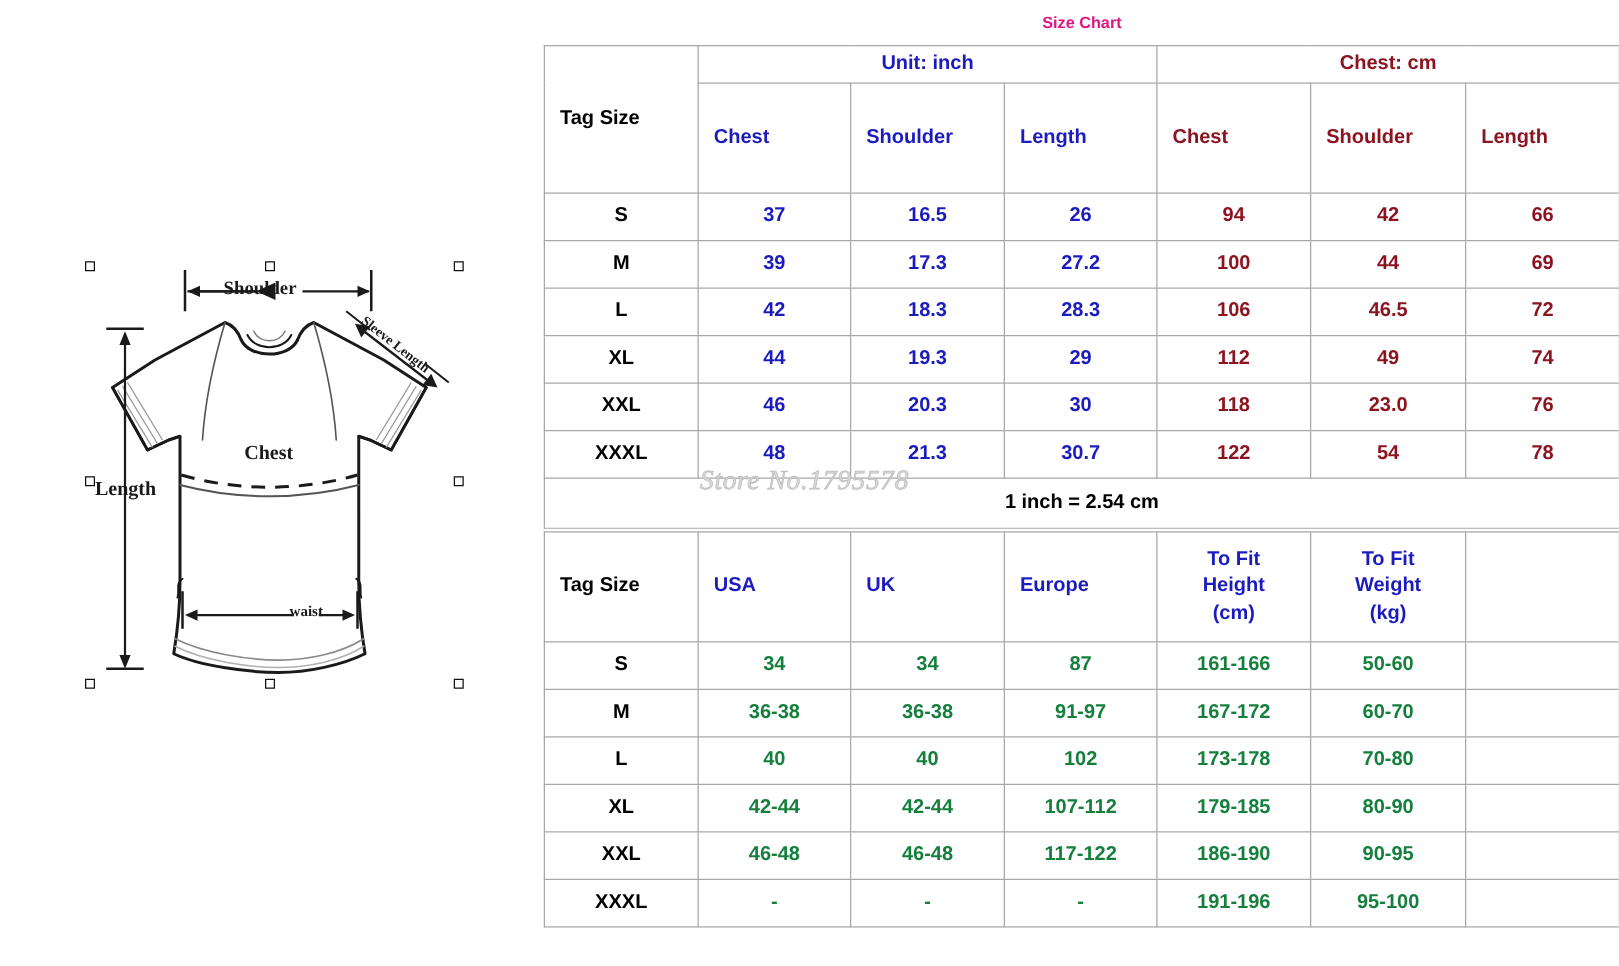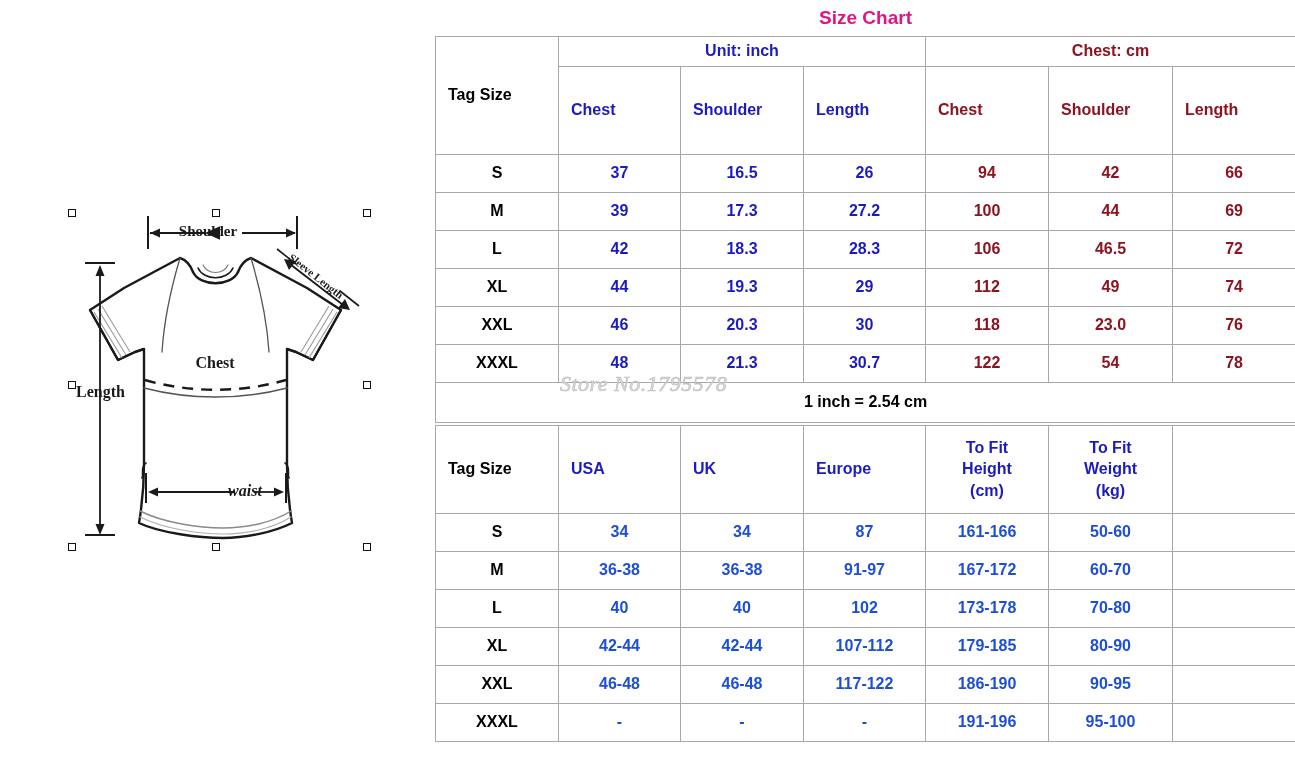--- a/index.html
+++ b/index.html
@@ -62,32 +62,32 @@
     padding: 2px 3px;
     background: #ffffff;
   }
   .titlecell {
     border: none !important;
     height: 36px;
     text-align: center !important;
   }
   .title-pink {
     color: #e0157f;
-    font-size: 19px;
+    font-size: 13px;
     font-weight: bold;
   }
   .title-serif {
     font-family: "Liberation Serif", serif;
     font-size: 19px;
     letter-spacing: 0.3px;
   }
   .tagsize { color: #000000; }
   .inchtxt { color: #1b1bbf; }
   .cmtxt   { color: #8c1420; }
-  .blktxt  { color: #1d4ed8; }
+  .blktxt  { color: #15803d; }
 
   .hdr-unit { height: 30px; font-size: 16px; }
   .hdr-col2 { height: 88px; font-size: 16px; line-height: 1.35; }
   .hdr-col2.left-align { text-align: left !important; padding-left: 12px; }
   .drow { height: 38px; }
   .drow2 { height: 38px; }
 
   .noterow td {
     border-left: 1px solid #a8a8a8;
     border-right: 1px solid #a8a8a8;
@@ -214,21 +214,21 @@
           <line x1="226" y1="56" x2="287" y2="103" stroke-width="1.8"></line>
           <path d="M224,54 L236,56 L229,65 Z" fill="#1a1a1a" stroke="none"></path>
           <path d="M290,105 L278,103 L285,94 Z" fill="#1a1a1a" stroke="none"></path>
         </g>
       </svg>
 
       <div class="dlabel" style="left:148px; top:18px; transform:translateX(-50%); font-size:15px;">Shoulder</div>
       <div class="dlabel" style="left:234px; top:46px; font-size:11px; transform:rotate(38deg); transform-origin:left top;">Sleeve Length</div>
       <div class="dlabel" style="left:155px; top:149px; transform:translateX(-50%); font-size:16px;">Chest</div>
       <div class="dlabel" style="left:16px; top:178px; font-size:16px;">Length</div>
-      <div class="dlabel" style="left:185px; top:277px; transform:translateX(-50%); font-size:16px;font-style:italic;">waist</div>
+      <div class="dlabel" style="left:185px; top:277px; transform:translateX(-50%); font-size:12px;">waist</div>
     </div>
   </div>
 
   <div id="tables-pane">
 
     <table class="grid">
       <colgroup>
         <col style="width:123px">
           <col style="width:122px">
           <col style="width:123px">

